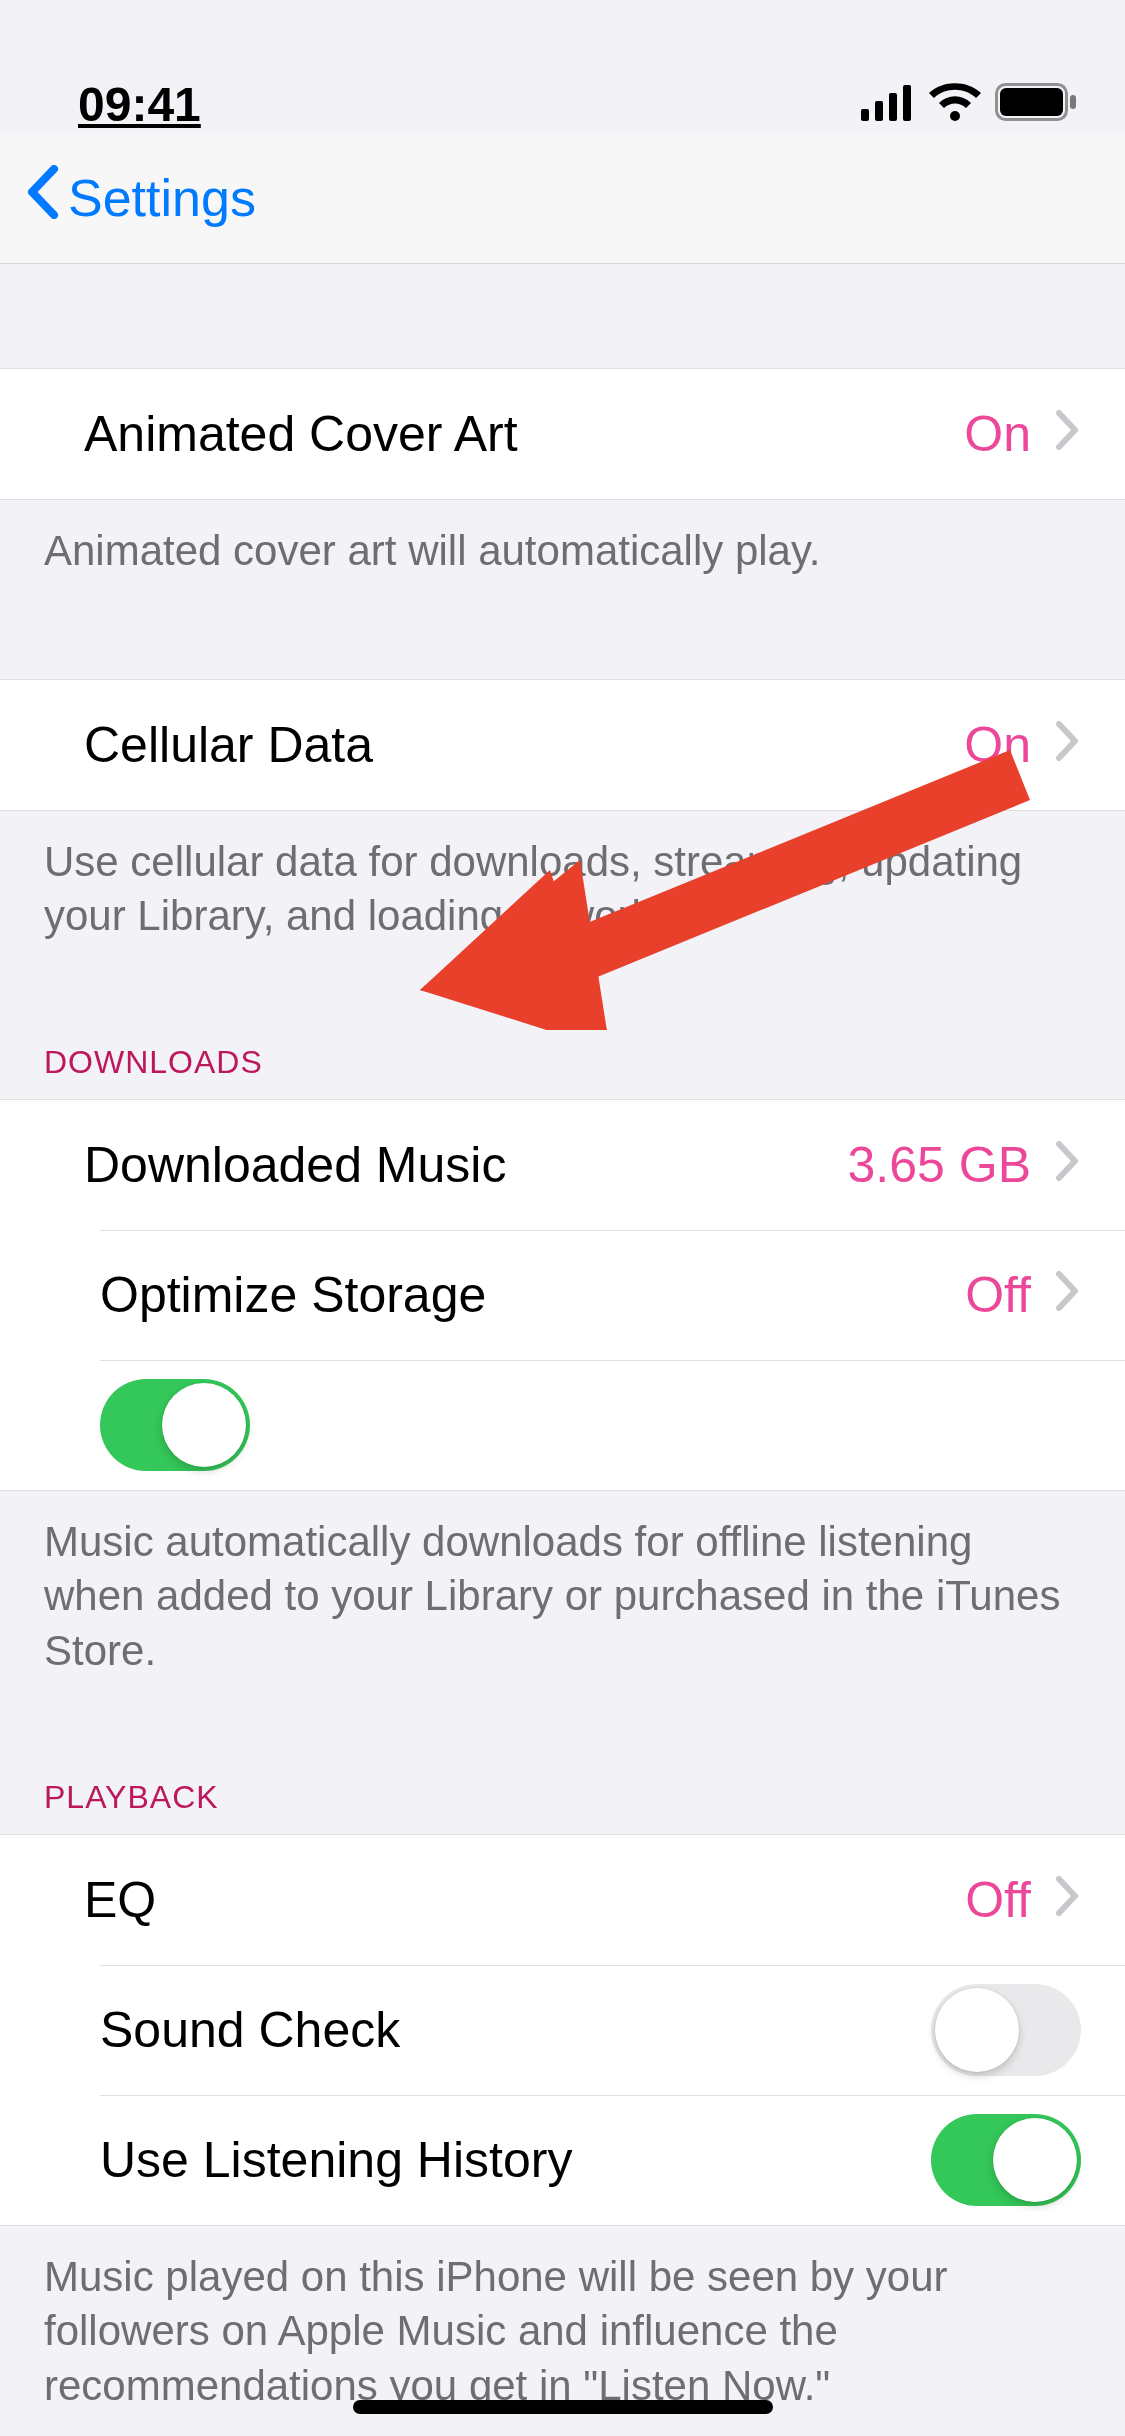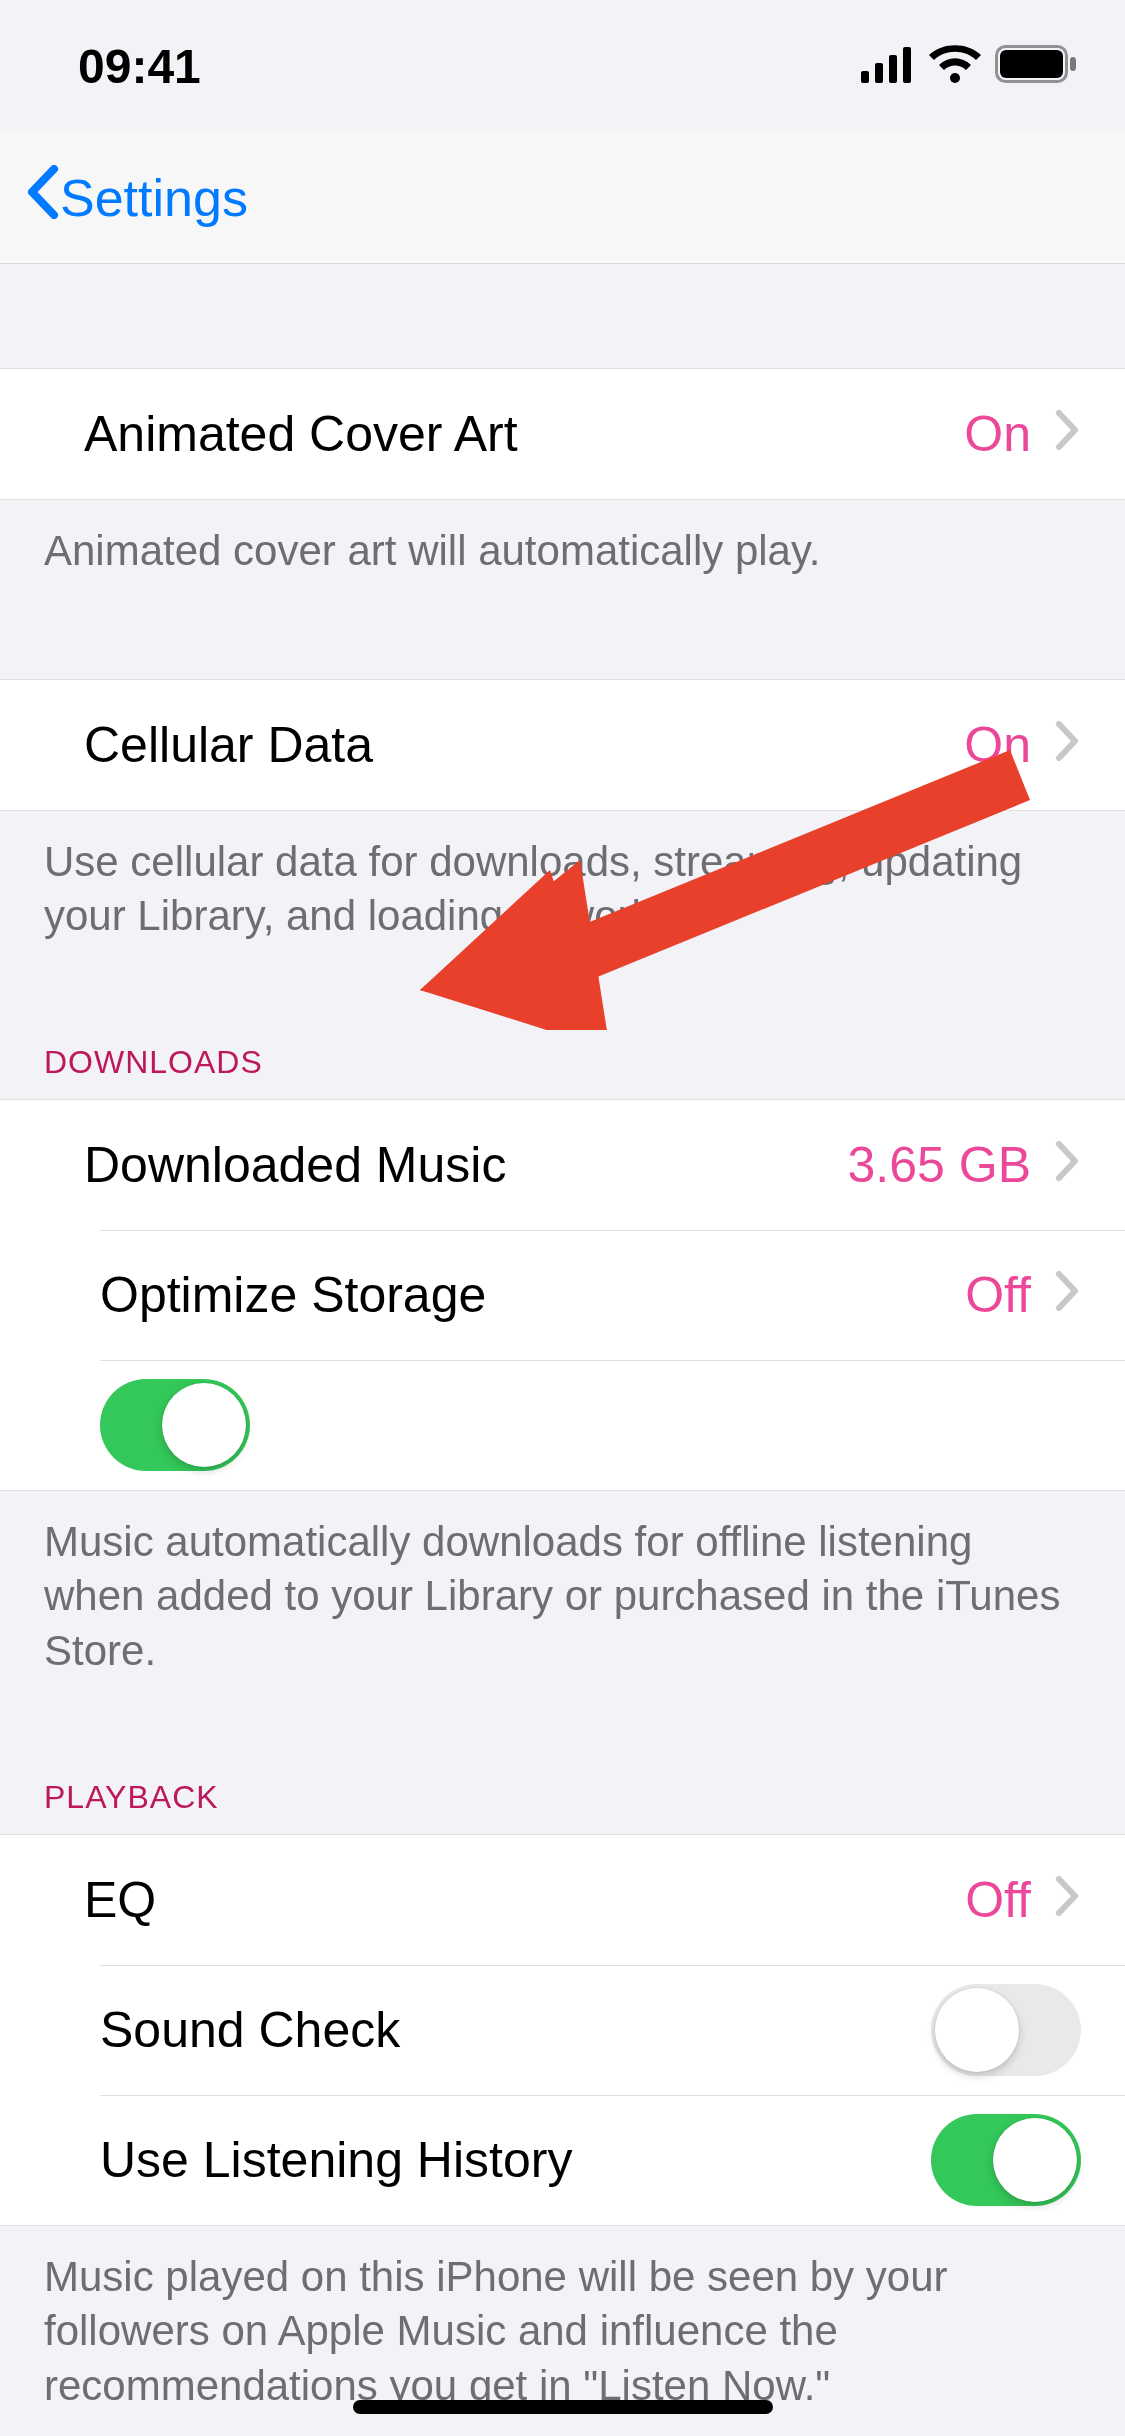--- a/index.html
+++ b/index.html
@@ -9,40 +9,41 @@
   background: #f2f2f7;
   color: #000;
   position: relative;
   overflow: hidden;
 }
 
 
 .status-bar {
   height: 132px;
   display: flex;
-  align-items: center;
+  align-items: flex-end;
   justify-content: space-between;
   padding: 0 48px 0 78px;
   font-size: 48px;
   font-weight: 700;
+  text-decoration: underline;
 }
 .status-right { display: flex; align-items: center; gap: 14px; }
 
 
 .nav-bar {
   height: 132px;
   background: #f7f7f8;
   border-bottom: 1px solid rgba(0,0,0,.12);
   display: flex;
   align-items: center;
   padding: 0 24px;
   position: relative;
 }
 .nav-back {
-  display: flex; align-items: center; 
+  display: flex; align-items: center; gap: 8px;
   color: #007aff; font-size: 52px; font-weight: 400;
 }
 .nav-title {
   position: absolute; left: 0; right: 0;
   text-align: center; font-size: 52px; font-weight: 600;
   pointer-events: none;
 }
 
 
 .group-gap { height: 104px; }

